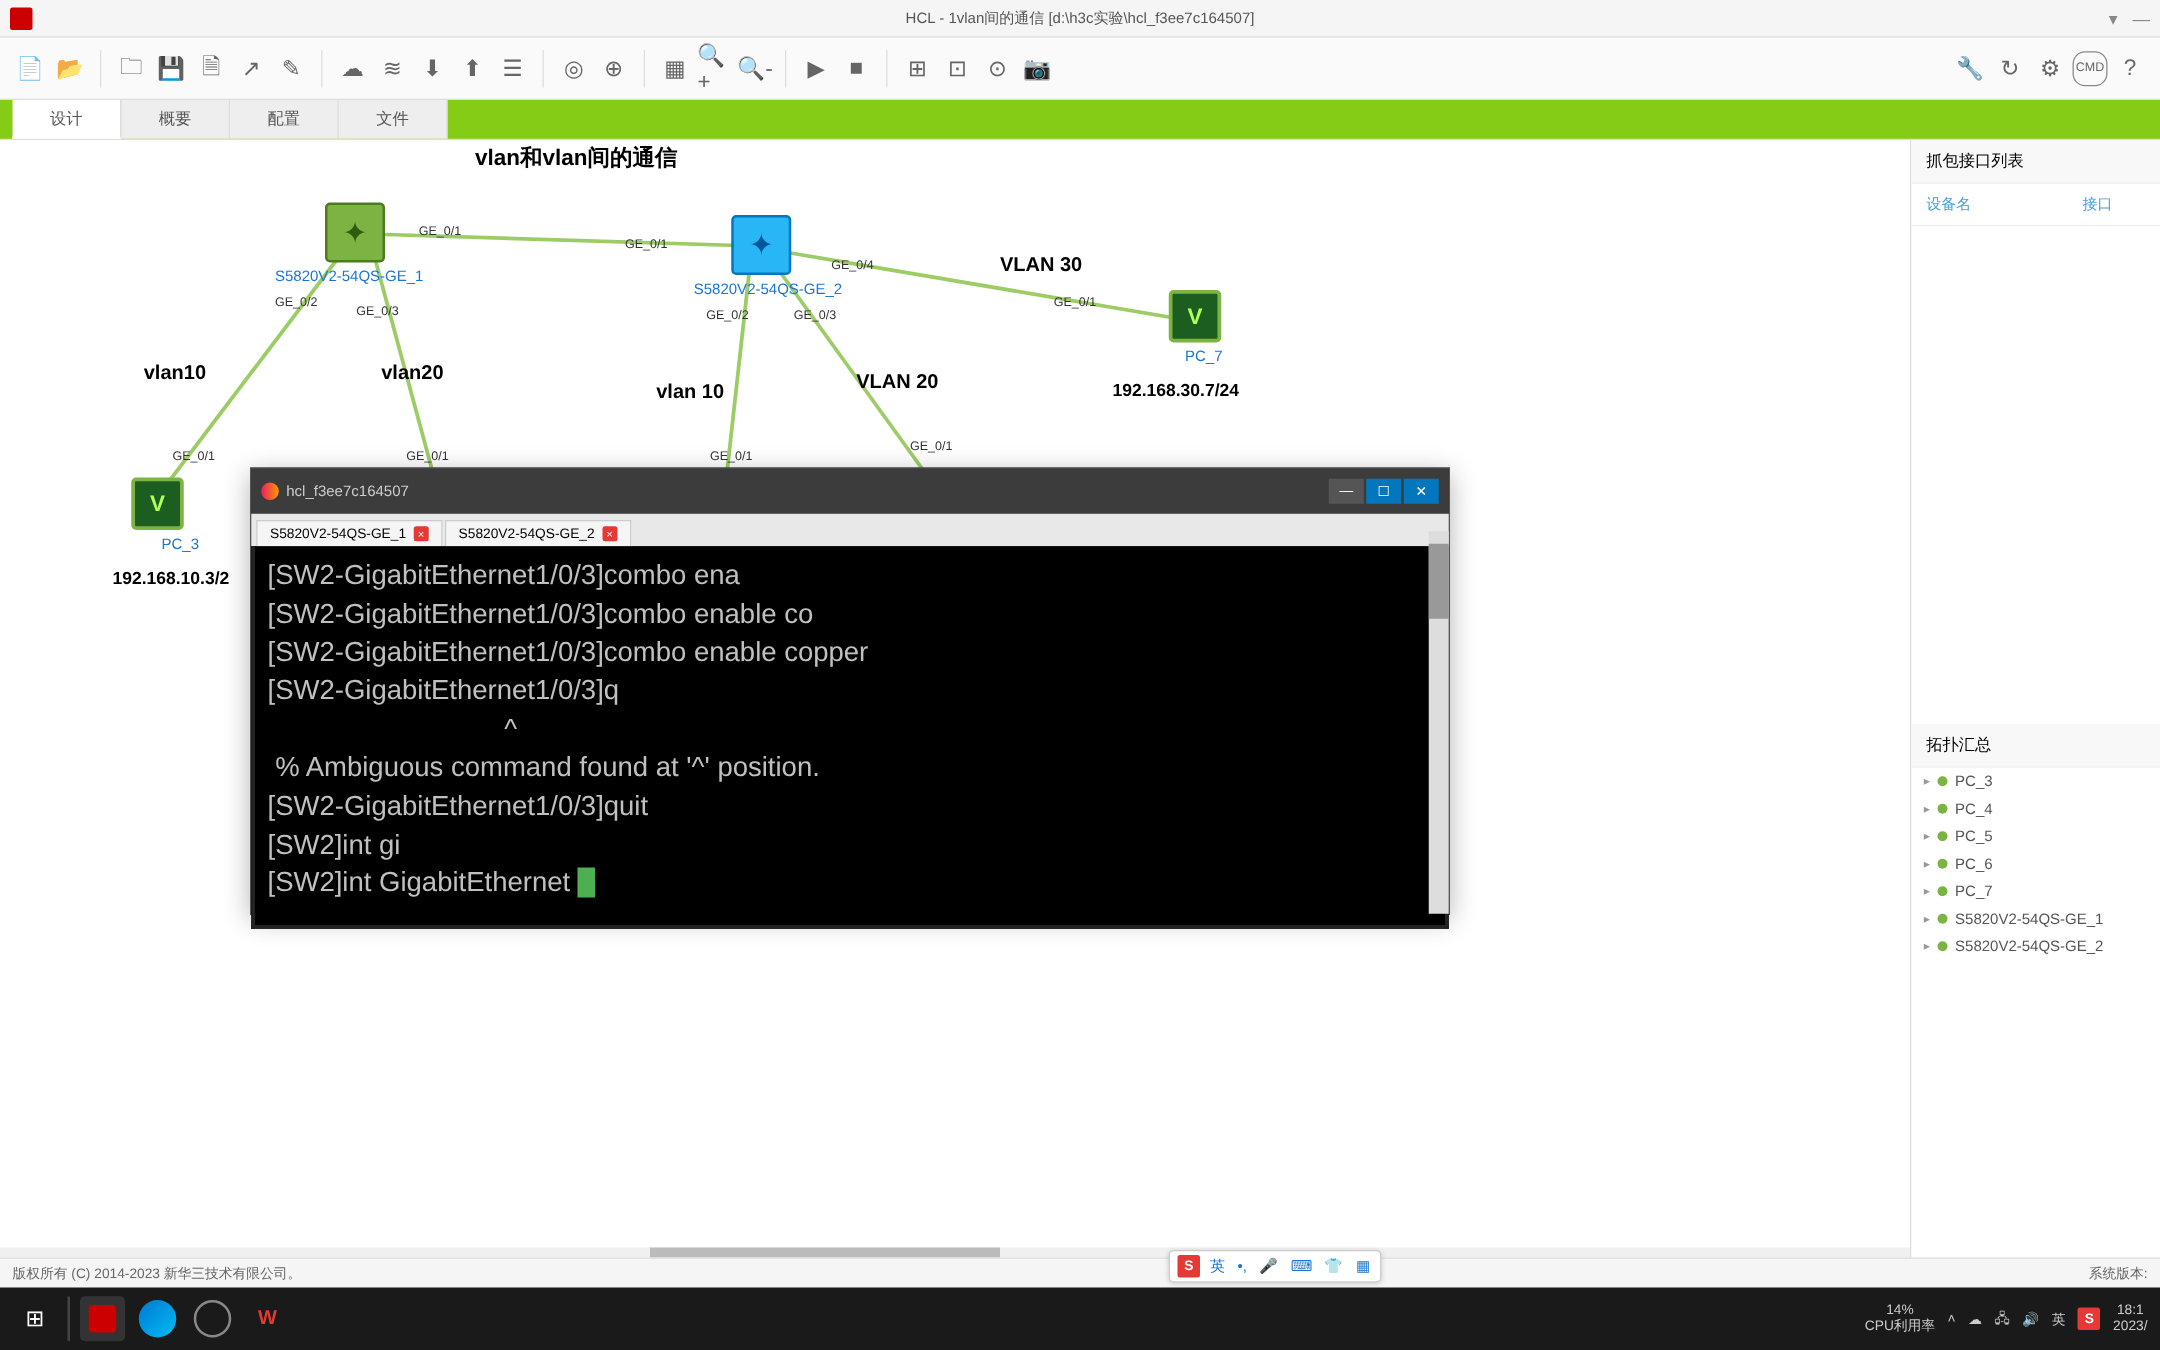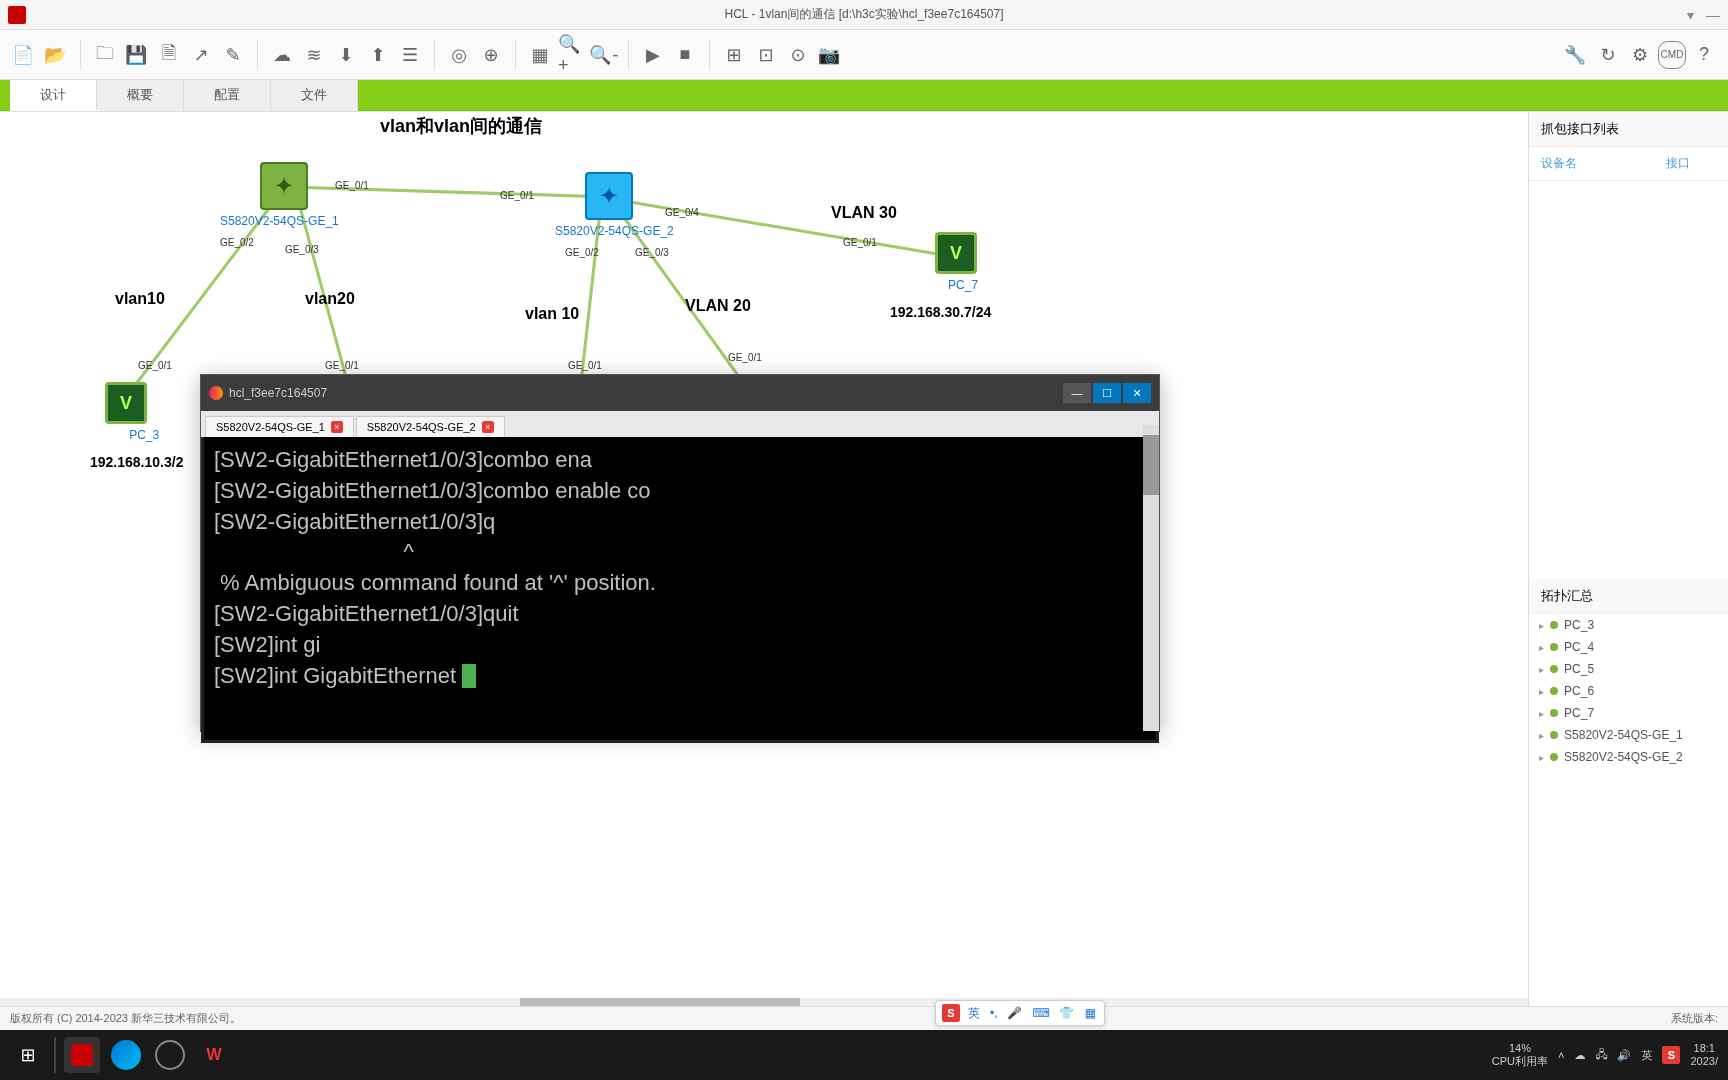--- a/index.html
+++ b/index.html
@@ -194,21 +194,21 @@
     <div class="link-label" style="left:843px; top:125px;">GE_0/1</div>
     <div class="link-label" style="left:138px; top:248px;">GE_0/1</div>
     <div class="link-label" style="left:325px; top:248px;">GE_0/1</div>
     <div class="link-label" style="left:568px; top:248px;">GE_0/1</div>
     <div class="link-label" style="left:728px; top:240px;">GE_0/1</div>
 
     <div class="vlan-label" style="left:115px; top:178px;">vlan10</div>
     <div class="vlan-label" style="left:305px; top:178px;">vlan20</div>
     <div class="vlan-label" style="left:525px; top:193px;">vlan 10</div>
     <div class="vlan-label" style="left:685px; top:185px;">VLAN 20</div>
-    <div class="vlan-label" style="left:800px; top:92px;margin-left:31px;">VLAN 30</div>
+    <div class="vlan-label" style="left:800px; top:92px;">VLAN 30</div>
 
     <div class="terminal-win" style="left:200px; top:262px;">
       <div class="terminal-titlebar">
         <div class="t-logo"></div>
         <div class="t-title">hcl_f3ee7c164507</div>
         <div class="t-controls">
           <span class="tmin">—</span>
           <span class="tmax">☐</span>
           <span class="tclose">✕</span>
         </div>
@@ -219,20 +219,21 @@
           <span class="close-x">×</span>
         </div>
         <div class="terminal-tab">
           <span>S5820V2-54QS-GE_2</span>
           <span class="close-x">×</span>
         </div>
       </div>
       <div class="terminal-body">
         <div class="line">[SW2-GigabitEthernet1/0/3]combo ena</div>
         <div class="line">[SW2-GigabitEthernet1/0/3]combo enable co</div>
+        <div class="line">[SW2-GigabitEthernet1/0/3]combo enable copper</div>
         <div class="line">[SW2-GigabitEthernet1/0/3]q</div>
         <div class="line">                               ^</div>
         <div class="line"> % Ambiguous command found at '^' position.</div>
         <div class="line">[SW2-GigabitEthernet1/0/3]quit</div>
         <div class="line">[SW2]int gi</div>
         <div class="line"><span>[SW2]int GigabitEthernet </span><span class="cursor"></span></div>
       </div>
       <div class="terminal-scroll">
           <div class="thumb"></div>
         </div>

